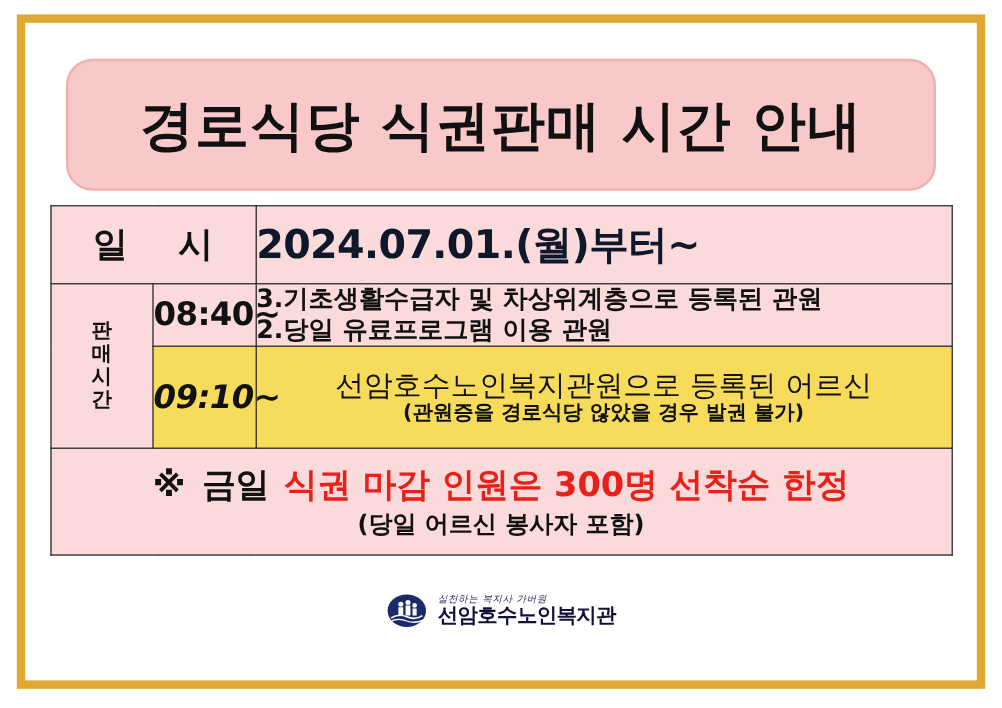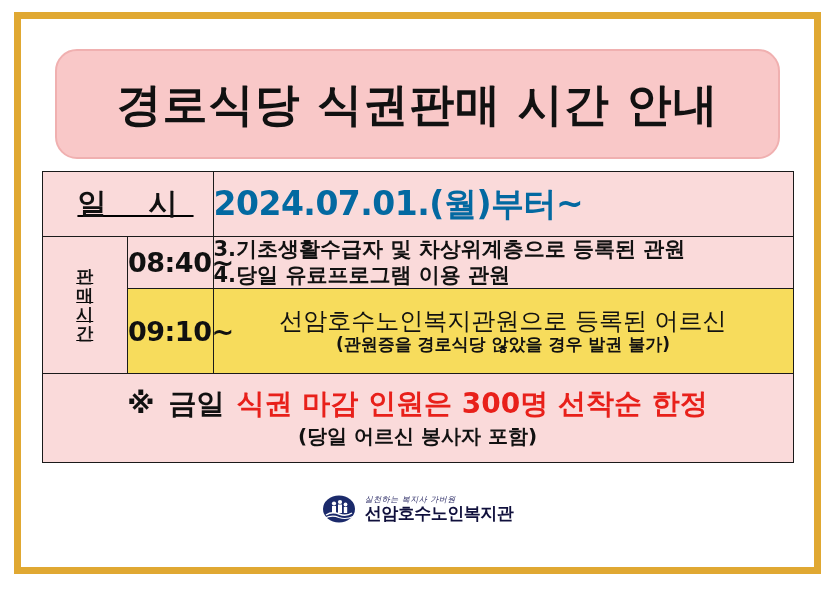--- a/index.html
+++ b/index.html
@@ -65,36 +65,36 @@
     flex: none;
   }
   .info-table td {
     border: 1.6px solid #1a1a1a;
     background: #fadada;
     padding: 0;
     vertical-align: middle;
   }
   td.yellow { background: #f7dc5c; }
 
-  .c-label     { width: 52px;  text-align: center; text-decoration: underline; }
+  .c-label     { width: 52px;  text-align: center; }
   .c-time      { width: 118px; text-align: center; }
   .c-body      { text-align: left; padding-left: 12px; }
 
   .datetime-label {
     font-size: 29px;
     font-weight: 700;
     color: #111111;
     letter-spacing: 16px;
     text-indent: 16px;
     text-align: center;
   }
   .datetime-value {
     font-size: 33px;
     font-weight: 700;
-    color: #0369a1;
+    color: #0f172a;
     letter-spacing: -0.5px;
     white-space: nowrap;
   }
 
   .vert-label {
     font-size: 17px;
     font-weight: 700;
     color: #111111;
     line-height: 1.12;
     text-align: center;
@@ -219,26 +219,26 @@
               <span>매</span>
               <span>시</span>
               <span>간</span>
             </div>
           </td>
           <td class="c-time">
             <div class="time-text">08:40~</div>
           </td>
           <td class="c-body">
             <div class="body-line">3.기초생활수급자 및 차상위계층으로 등록된 관원</div>
-            <div class="body-line">4.당일 유료프로그램 이용 관원</div>
-          </td>
-        </tr>
-
-        <tr>
-          <td class="c-time yellow" style="height:84px;">
+            <div class="body-line">2.당일 유료프로그램 이용 관원</div>
+          </td>
+        </tr>
+
+        <tr>
+          <td class="c-time yellow" style="height:84px;font-style:italic;">
             <div class="time-text">09:10~</div>
           </td>
           <td class="c-body yellow">
             <div class="body-main">선암호수노인복지관원으로 등록된 어르신</div>
             <div class="body-sub">(관원증을 경로식당 않았을 경우 발권 불가)</div>
           </td>
         </tr>
 
         <tr>
           <td colspan="3" class="notice-cell" style="height:88px;">

